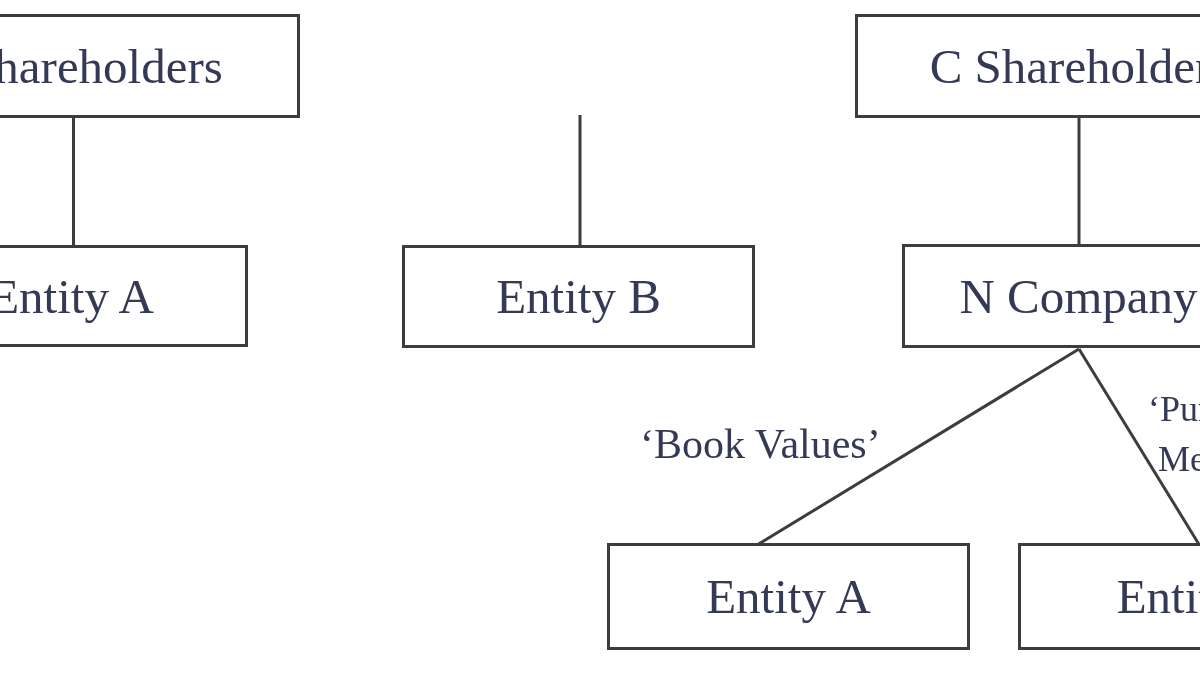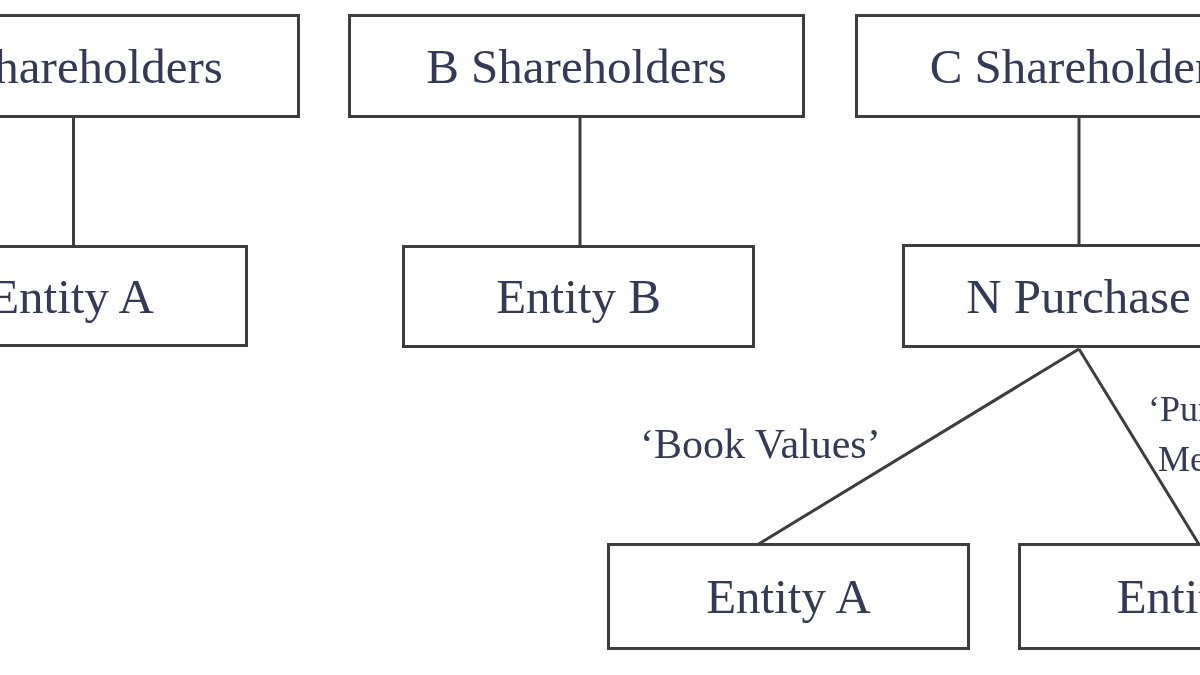--- a/index.html
+++ b/index.html
@@ -52,34 +52,31 @@
     <line x1="73.5" y1="115" x2="73.5" y2="248"></line>
     <line x1="580" y1="115" x2="580" y2="248"></line>
     <line x1="1079" y1="115" x2="1079" y2="247"></line>
     <line x1="1079" y1="349" x2="757" y2="545"></line>
     <line x1="1079" y1="349" x2="1200" y2="546"></line>
   </svg>
 
   <div class="node n-ash">
     <span>A Shareholders</span>
   </div>
-  <div class="node n-bsh">
-    <span>B Shareholders</span>
-  </div>
   <div class="node n-csh">
     <span>C Shareholders</span>
   </div>
   <div class="node n-ea1">
     <span>Entity A</span>
   </div>
   <div class="node n-eb1">
     <span>Entity B</span>
   </div>
   <div class="node n-nco">
-    <span>N Purchase</span>
+    <span>N Company</span>
   </div>
   <div class="node n-ea2">
     <span>Entity A</span>
   </div>
   <div class="node n-eb2">
     <span>Entity B</span>
   </div>
 
   <div class="edge-label lbl-book">‘Book Values’</div>
 

